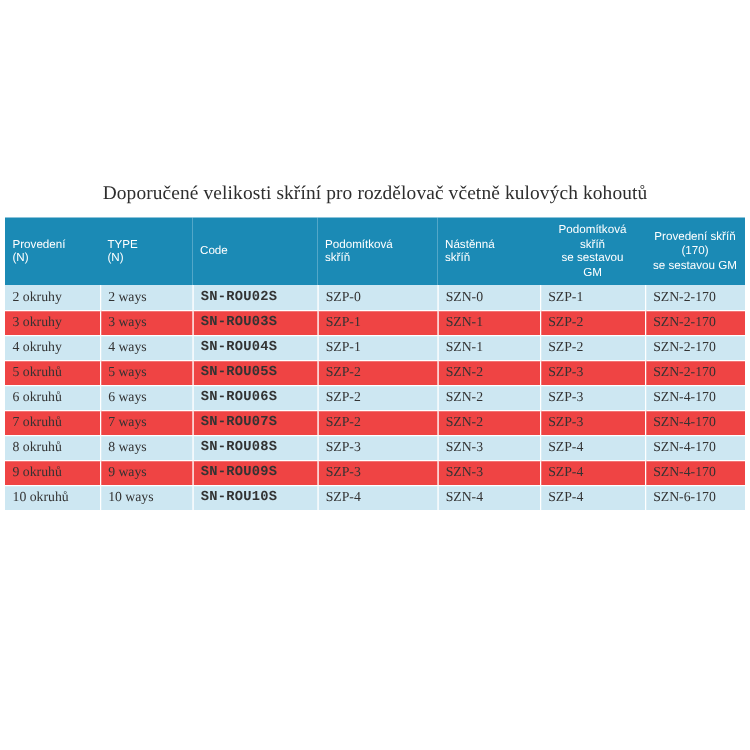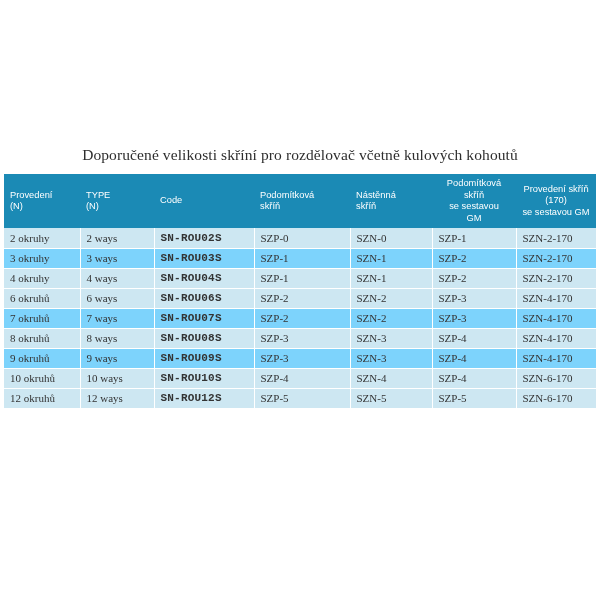--- a/index.html
+++ b/index.html
@@ -68,21 +68,21 @@
     border-bottom: 1px solid #ffffff;
     height: 20px;
     box-sizing: border-box;
     vertical-align: middle;
     white-space: nowrap;
   }
   tr.odd td {
     background: #cde7f2;
   }
   tr.even td {
-    background: #7dd3fc;
+    background: #ef4444;
   }
   td.code {
     color: #0f5f94;
     font-family: Liberation Mono, monospace;
     font-weight: bold;
     font-size: 10.5px;
     letter-spacing: 0.2px;
   }
   .col-sep {
     border-right: 1px solid #ffffff;
@@ -169,20 +169,29 @@
         </tr>
         <tr class="odd">
           <td class="col-sep">4 okruhy</td>
           <td class="col-sep">4 ways</td>
           <td class="col-sep code">SN-ROU04S</td>
           <td class="col-sep">SZP-1</td>
           <td class="col-sep">SZN-1</td>
           <td class="col-sep">SZP-2</td>
           <td>SZN-2-170</td>
         </tr>
+        <tr class="even">
+          <td class="col-sep">5 okruhů</td>
+          <td class="col-sep">5 ways</td>
+          <td class="col-sep code">SN-ROU05S</td>
+          <td class="col-sep">SZP-2</td>
+          <td class="col-sep">SZN-2</td>
+          <td class="col-sep">SZP-3</td>
+          <td>SZN-2-170</td>
+        </tr>
         <tr class="odd">
           <td class="col-sep">6 okruhů</td>
           <td class="col-sep">6 ways</td>
           <td class="col-sep code">SN-ROU06S</td>
           <td class="col-sep">SZP-2</td>
           <td class="col-sep">SZN-2</td>
           <td class="col-sep">SZP-3</td>
           <td>SZN-4-170</td>
         </tr>
         <tr class="even">
@@ -214,26 +223,17 @@
         </tr>
         <tr class="odd">
           <td class="col-sep">10 okruhů</td>
           <td class="col-sep">10 ways</td>
           <td class="col-sep code">SN-ROU10S</td>
           <td class="col-sep">SZP-4</td>
           <td class="col-sep">SZN-4</td>
           <td class="col-sep">SZP-4</td>
           <td>SZN-6-170</td>
         </tr>
-        <tr class="odd">
-          <td class="col-sep">12 okruhů</td>
-          <td class="col-sep">12 ways</td>
-          <td class="col-sep code">SN-ROU12S</td>
-          <td class="col-sep">SZP-5</td>
-          <td class="col-sep">SZN-5</td>
-          <td class="col-sep">SZP-5</td>
-          <td>SZN-6-170</td>
-        </tr>
       </tbody>
     </table>
   </div>
 
 </div>
 
 </body></html>

